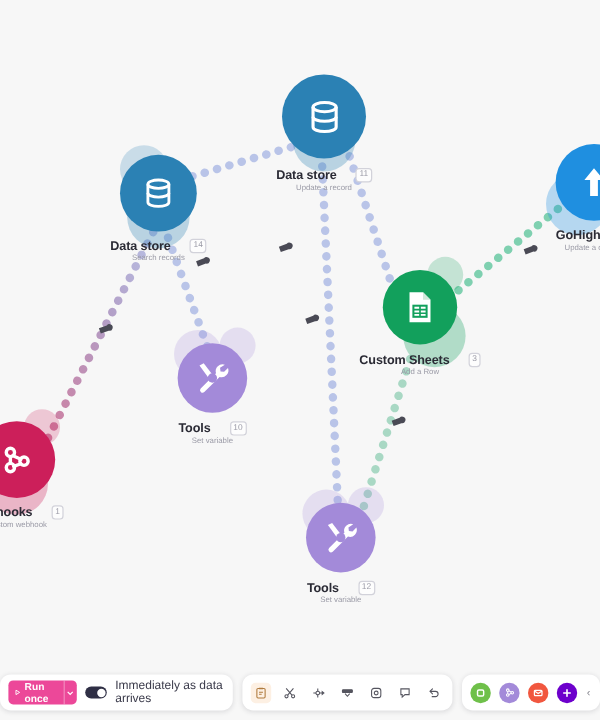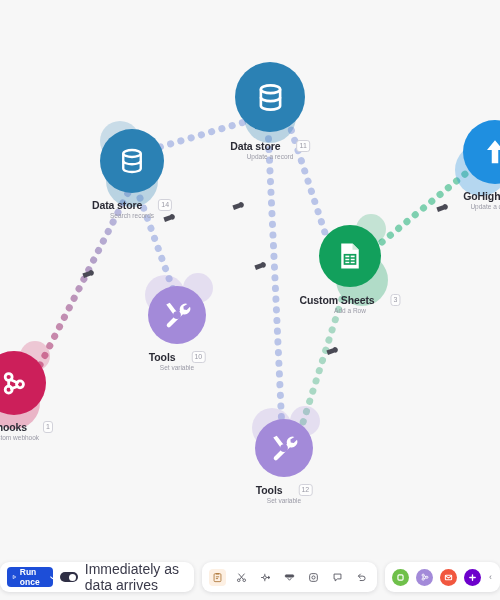--- a/index.html
+++ b/index.html
@@ -54,41 +54,41 @@
     gap: 8px; z-index: 30;
   }
   .group {
     background: #ffffff; border-radius: 9px;
     box-shadow: 0 1px 4px rgba(30,30,50,.13);
     display: flex; align-items: center;
     padding: 5px 7px; gap: 7px; height: 30px;
   }
   .runbtn {
     display: flex; align-items: flex-end; height: 20px;
-    background: #1d4ed8; border-radius: 4px; overflow: hidden;
+    background: #ec4899; border-radius: 4px; overflow: hidden;
   }
   .runmain {
     display: flex; align-items: center; gap: 3px;
     padding: 0 6px 0 5px; height: 100%;
     color: #fff; font-size: 8.5px; font-weight: bold;
   }
   .runsep { width: 1px; height: 100%; background: rgba(255,255,255,.35); }
   .runcaret {
     display: flex; align-items: center; justify-content: center;
     width: 15px; height: 100%; color: #fff;
   }
   .toggle {
     width: 18px; height: 10px; border-radius: 5px;
     background: #2f2f45; position: relative; flex: none;
   }
   .toggle::after {
     content: ""; position: absolute; right: 1.5px; top: 1.5px;
     width: 7px; height: 7px; border-radius: 50%; background: #fff;
   }
-  .togglelabel { font-size: 14px; color: #3a3a4a; }
+  .togglelabel { font-size: 10px; color: #3a3a4a; }
   .iconbtn {
     width: 17px; height: 17px; border-radius: 4px;
     display: flex; align-items: center; justify-content: center;
     color: #55555f;
   }
   .iconbtn.active { background: #fdf0e3; }
   .appdot {
     width: 17px; height: 17px; border-radius: 50%;
     display: flex; align-items: center; justify-content: center;
     color: #fff;

